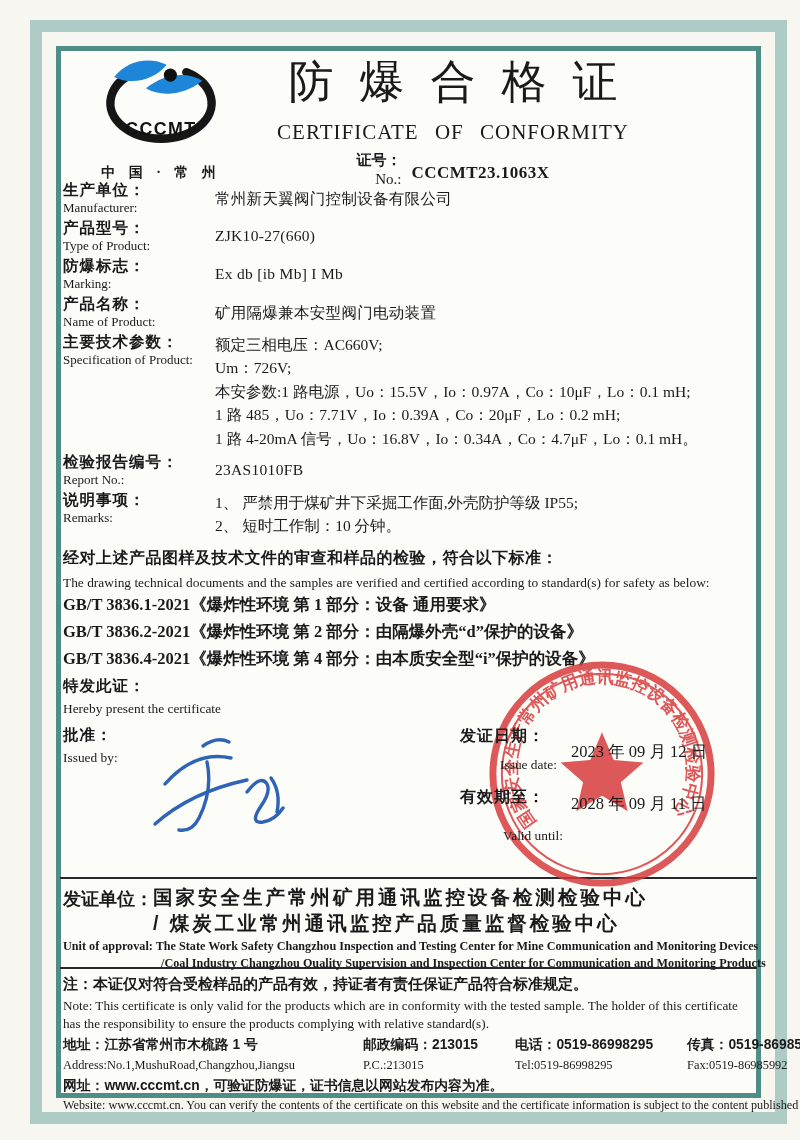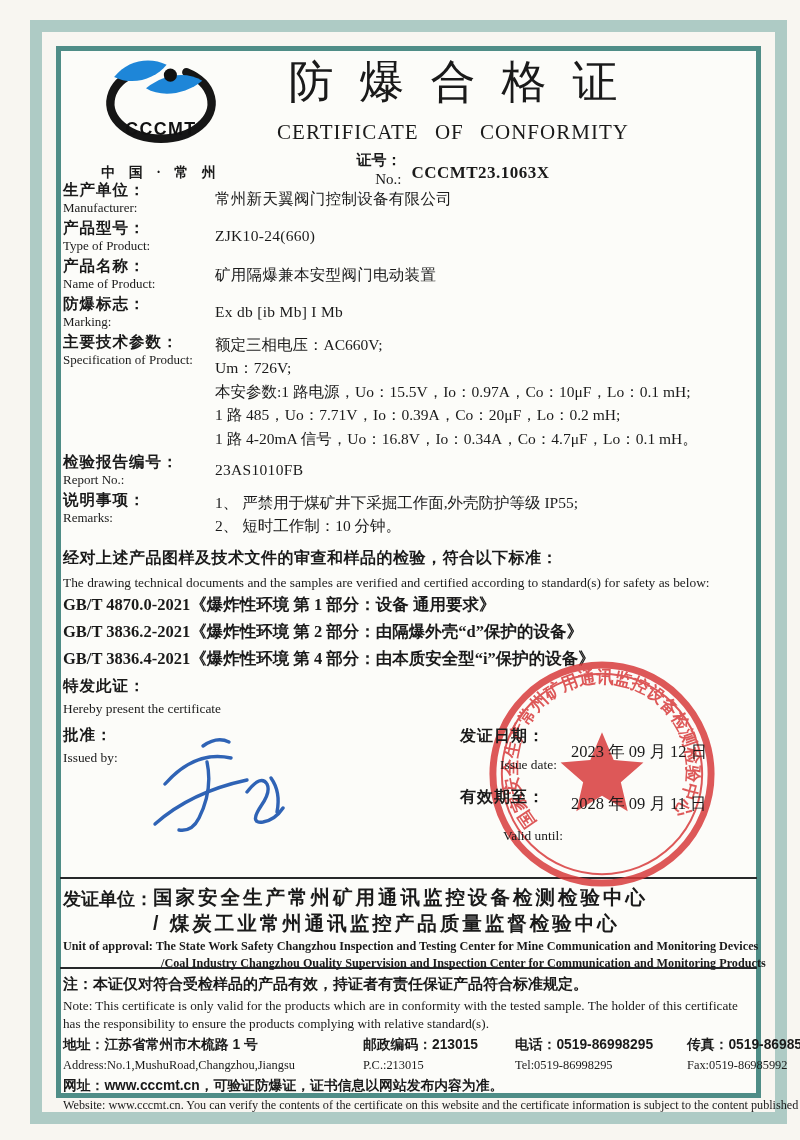--- a/index.html
+++ b/index.html
@@ -119,37 +119,37 @@
           <div class="f-en">Manufacturer:</div>
         </div>
         <div class="f-value">常州新天翼阀门控制设备有限公司</div>
       </div>
 
       <div class="field-row">
         <div class="f-label">
           <div class="f-zh">产品型号：</div>
           <div class="f-en">Type of Product:</div>
         </div>
-        <div class="f-value">ZJK10-24(660)</div>
+        <div class="f-value">ZJK10-27(660)</div>
+      </div>
+
+      <div class="field-row">
+        <div class="f-label">
+          <div class="f-zh">防爆标志：</div>
+          <div class="f-en">Marking:</div>
+        </div>
+        <div class="f-value">Ex db [ib Mb] I Mb</div>
       </div>
 
       <div class="field-row">
         <div class="f-label">
           <div class="f-zh">产品名称：</div>
           <div class="f-en">Name of Product:</div>
         </div>
         <div class="f-value">矿用隔爆兼本安型阀门电动装置</div>
-      </div>
-
-      <div class="field-row">
-        <div class="f-label">
-          <div class="f-zh">防爆标志：</div>
-          <div class="f-en">Marking:</div>
-        </div>
-        <div class="f-value">Ex db [ib Mb] I Mb</div>
       </div>
 
       <div class="field-row">
         <div class="f-label">
           <div class="f-zh">主要技术参数：</div>
           <div class="f-en">Specification of Product:</div>
         </div>
         <div class="f-value-lines">
           <div>额定三相电压：AC660V;</div>
           <div>Um：726V;</div>
@@ -176,21 +176,21 @@
           <div>1、 严禁用于煤矿井下采掘工作面,外壳防护等级 IP55;</div>
           <div>2、 短时工作制：10 分钟。</div>
         </div>
       </div>
     </div>
 
     <div class="standards">
       <div class="std-zh">经对上述产品图样及技术文件的审查和样品的检验，符合以下标准：</div>
       <div class="std-en">The drawing technical documents and the samples are verified and certified according to standard(s) for safety as below:</div>
       <div class="std-items">
-        <div>GB/T 4870.0-2021《爆炸性环境  第 1 部分：设备  通用要求》</div>
+        <div>GB/T 3836.1-2021《爆炸性环境  第 1 部分：设备  通用要求》</div>
         <div>GB/T 3836.2-2021《爆炸性环境  第 2 部分：由隔爆外壳“d”保护的设备》</div>
         <div>GB/T 3836.4-2021《爆炸性环境  第 4 部分：由本质安全型“i”保护的设备》</div>
       </div>
     </div>
 
     <div class="issue-left">
       <div class="iss-zh">特发此证：</div>
       <div class="iss-en">Hereby present the certificate</div>
       <div class="iss-gap"></div>
       <div class="iss-zh">批准：</div>

